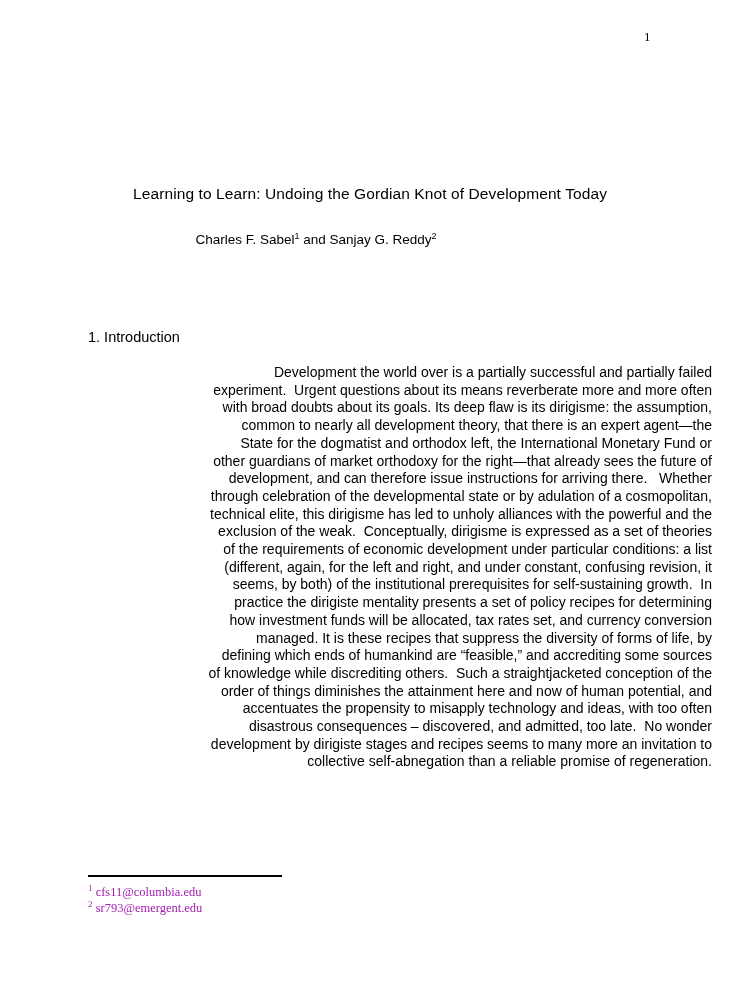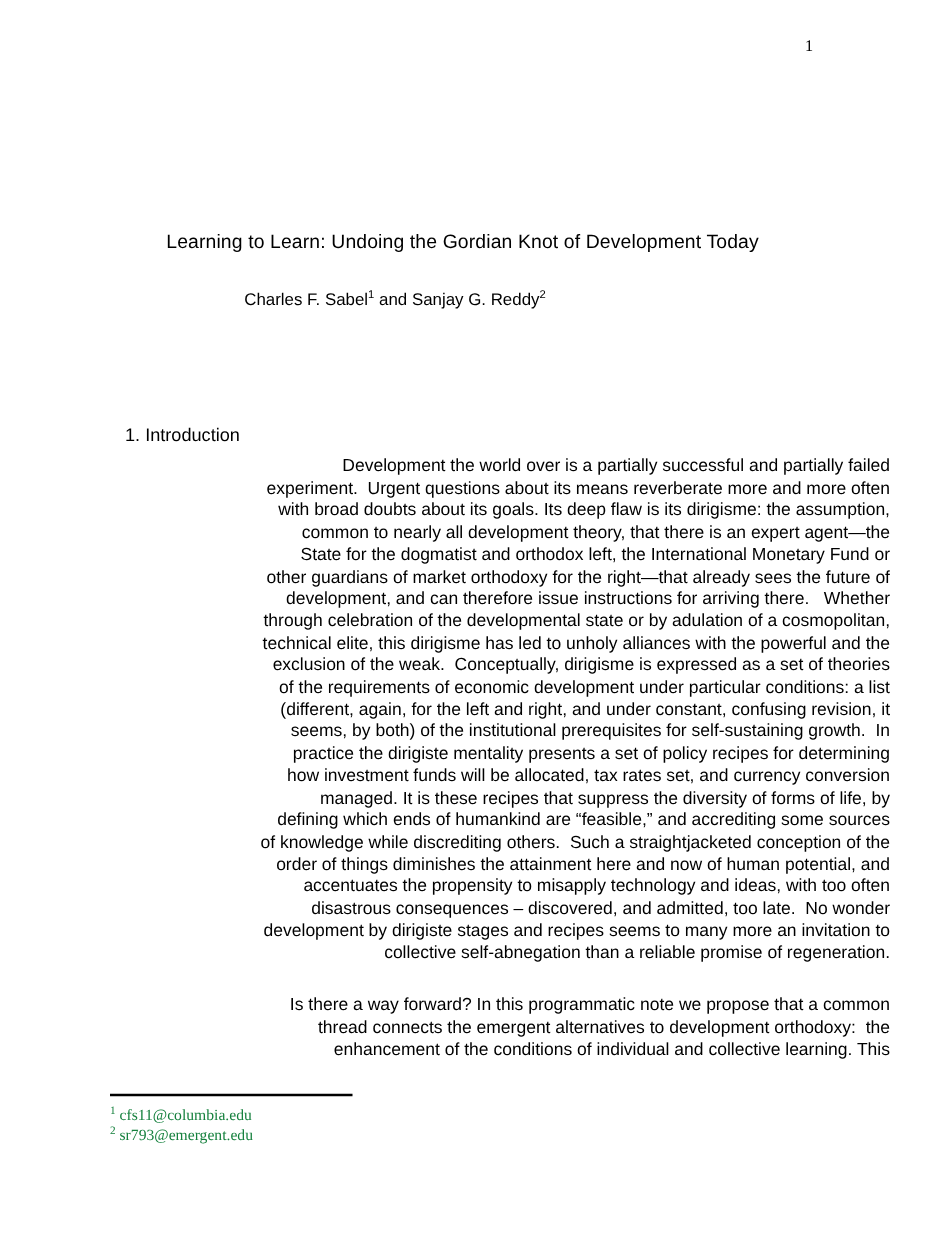--- a/index.html
+++ b/index.html
@@ -44,21 +44,21 @@
     font-size: 9px;
     line-height: 0;
     vertical-align: super;
   }
   .section-heading {
     position: absolute;
     top: 329px;
     left: 88px;
     font-size: 14.5px;
     font-weight: 400;
-    margin: 12px;
+    margin: 0;
   }
   .body-text {
     position: absolute;
     top: 364px;
     left: 88px;
     width: 624px;
     font-size: 14px;
     line-height: 17.7px;
   }
   .para {
@@ -66,21 +66,21 @@
     white-space: pre-wrap;
     text-align: right;
   }
   .footnotes {
     position: absolute;
     top: 875px;
     left: 88px;
     font-family: "Liberation Serif", serif;
     font-size: 12.5px;
     line-height: 16px;
-    color: #15803d;
+    color: #a21caf;
   }
   .footnote-rule {
     width: 194px;
     height: 0;
     border-top: 2px solid #000;
     margin-bottom: 7px;
   }
   .footnote sup {
     font-size: 9px;
     line-height: 0;
@@ -117,23 +117,20 @@
 practice the dirigiste mentality presents a set of policy recipes for determining
 how investment funds will be allocated, tax rates set, and currency conversion
 managed. It is these recipes that suppress the diversity of forms of life, by
 defining which ends of humankind are “feasible,” and accrediting some sources
 of knowledge while discrediting others.  Such a straightjacketed conception of the
 order of things diminishes the attainment here and now of human potential, and
 accentuates the propensity to misapply technology and ideas, with too often
 disastrous consequences – discovered, and admitted, too late.  No wonder
 development by dirigiste stages and recipes seems to many more an invitation to
 collective self-abnegation than a reliable promise of regeneration.</p>
-    <p class="para">Is there a way forward? In this programmatic note we propose that a common
-thread connects the emergent alternatives to development orthodoxy:  the
-enhancement of the conditions of individual and collective learning. This</p>
   </div>
 
   <div class="footnotes">
     <div class="footnote-rule"></div>
     <div class="footnote"><sup>1</sup> <span>cfs11@columbia.edu</span></div>
     <div class="footnote"><sup>2</sup> <span>sr793@emergent.edu</span></div>
   </div>
 
 </div>
 

